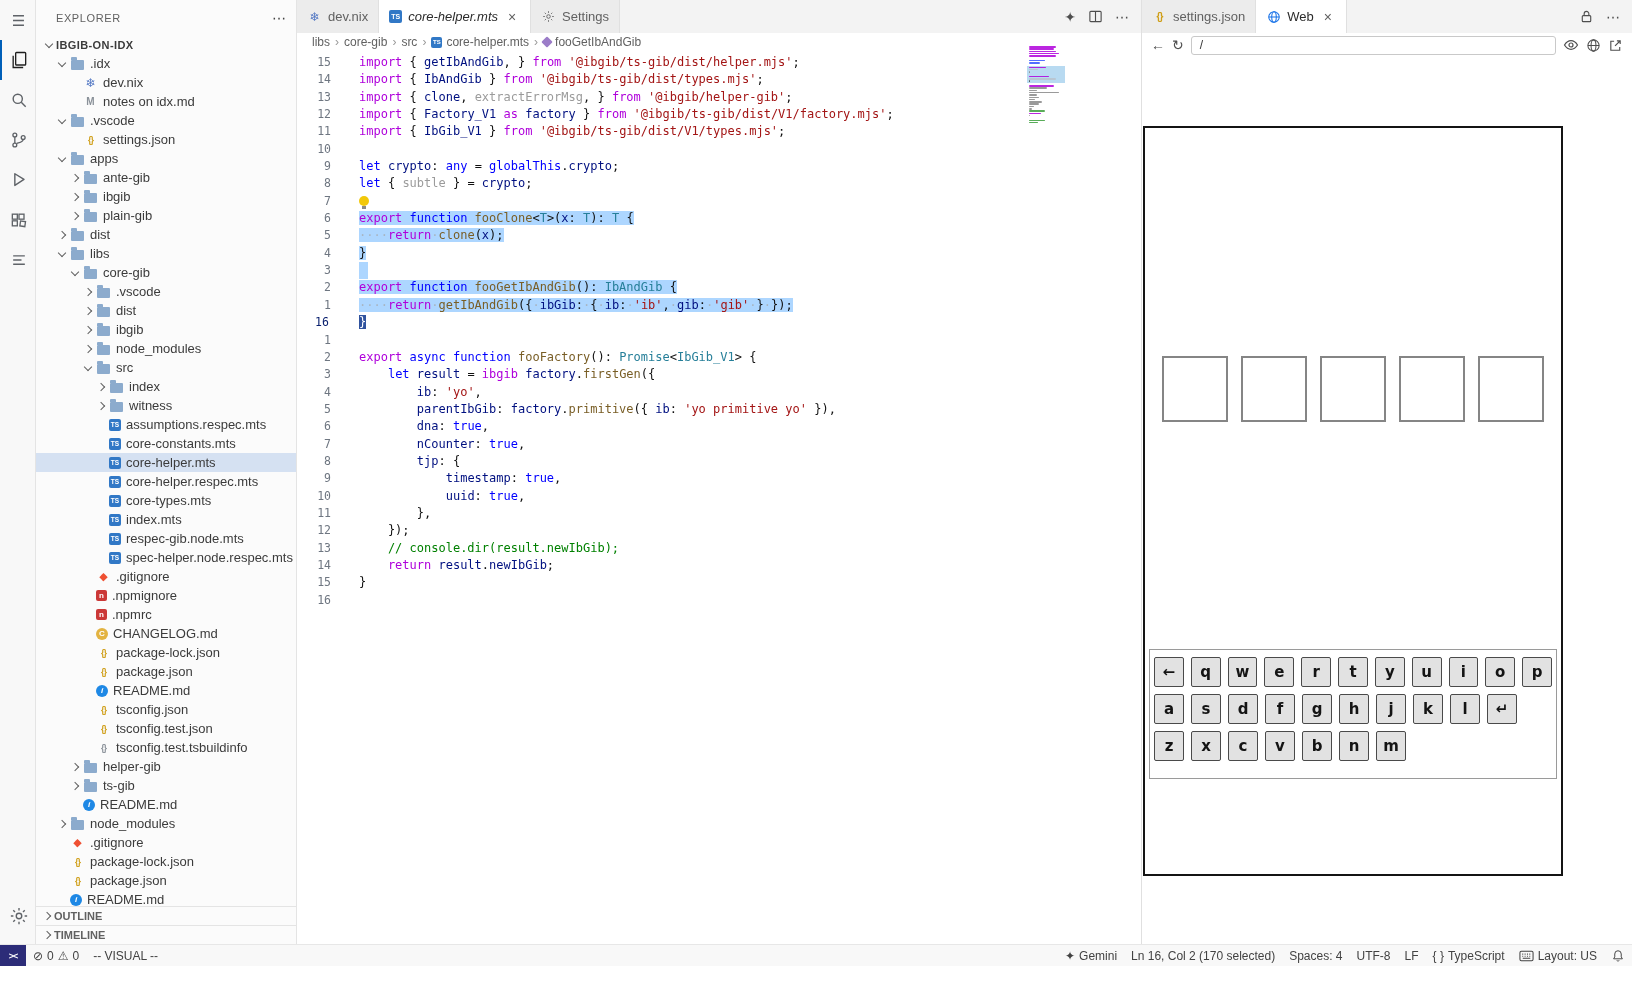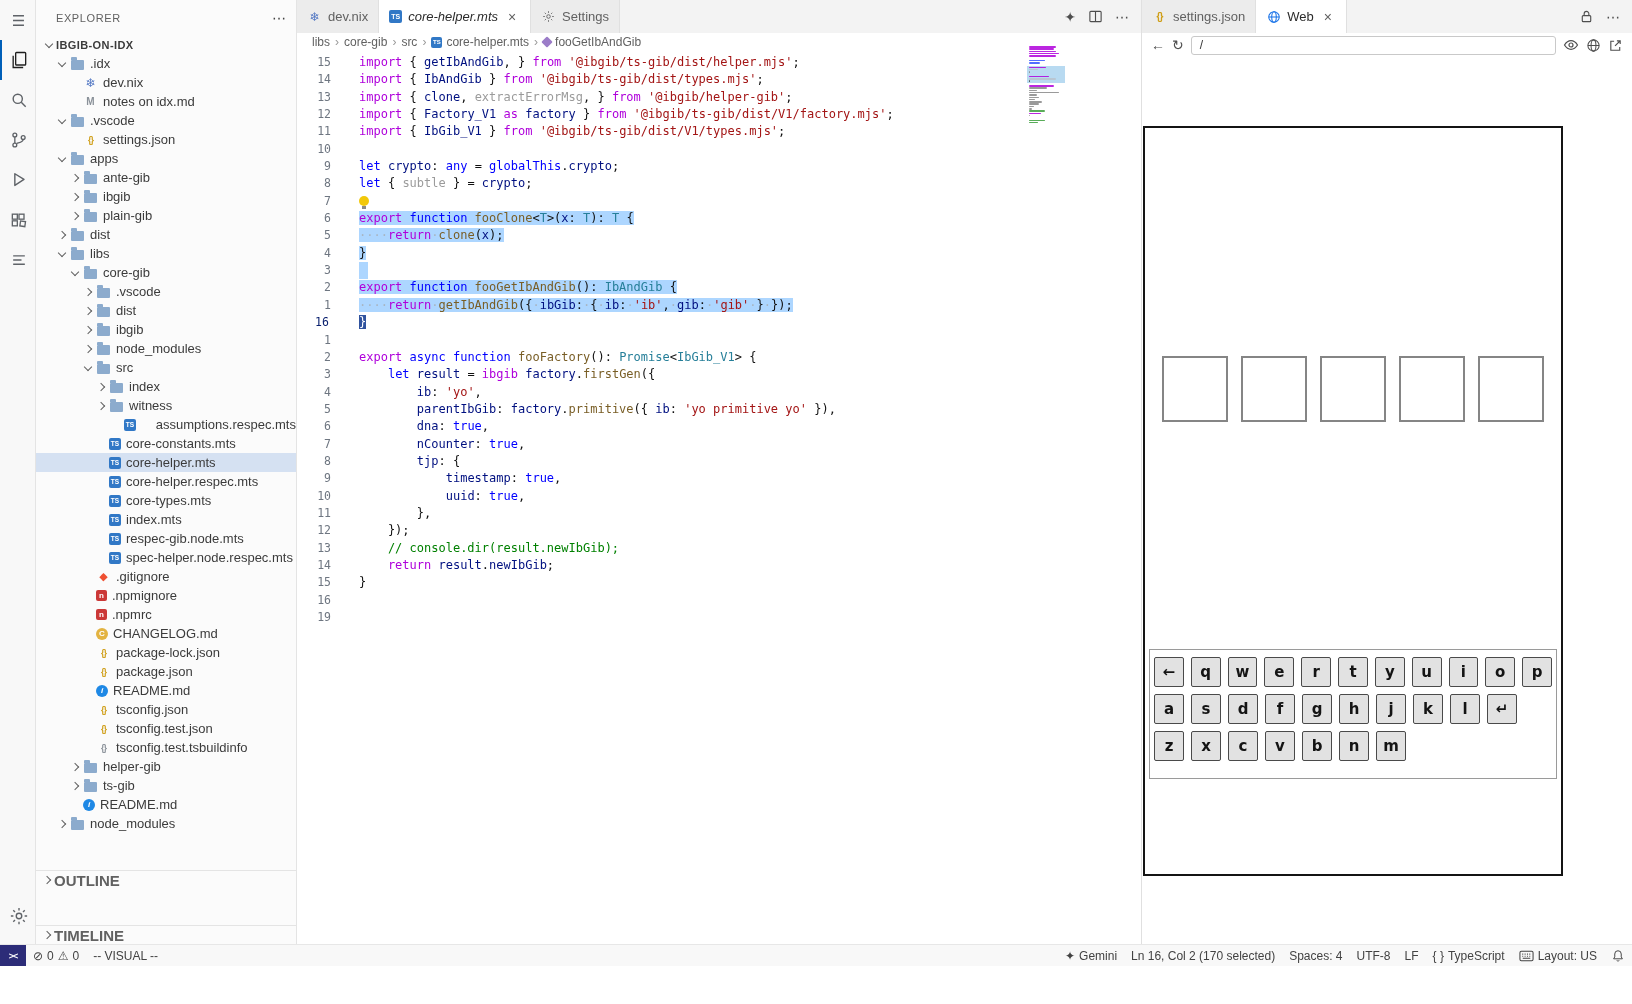--- a/index.html
+++ b/index.html
@@ -42,21 +42,21 @@
   .fic-ts { background: #3178c6; color: #fff; width: 12px; height: 12px; border-radius: 2px; font-size: 6.5px; font-weight: bold; }
   .fic-nix { color: #5277c3; font-size: 12px; }
   .fic-md { color: #8a9199; font-weight: bold; font-size: 10px; }
   .fic-json { color: #cf9e17; font-weight: bold; font-size: 9px; letter-spacing: -1px; }
   .fic-git { color: #ef5032; font-size: 11px; }
   .fic-npm { background: #cb3837; color: #fff; width: 11px; height: 11px; border-radius: 2px; font-size: 8px; font-weight: bold; }
   .fic-info { background: #1e88e5; color: #fff; width: 12px; height: 12px; border-radius: 50%; font-size: 8px; font-weight: bold; font-style: italic; }
   .fic-changelog { background: #e3b341; color: #fff; width: 12px; height: 12px; border-radius: 50%; font-size: 8px; font-weight: bold; }
   .fic-buildinfo { color: #8a9199; font-weight: bold; font-size: 9px; letter-spacing: -1px; }
   .sidebar-section { height: 19px; flex: none; border-top: 1px solid #e4e4e4; display: flex; align-items: center;
-    font-size: 15px; font-weight: bold; color: #616161; padding-left: 4px; cursor: pointer; margin-top: 36px; }
+    font-size: 11px; font-weight: bold; color: #616161; padding-left: 4px; cursor: pointer; }
 
   
   .tab-bar { height: 33px; flex: none; background: #f3f3f3; display: flex; align-items: stretch; overflow: hidden; }
   .tab { display: flex; align-items: center; gap: 6px; padding: 0 10px; background: #ececec;
     border-right: 1px solid #e0e0e0; font-size: 13px; color: #616161; cursor: pointer; white-space: nowrap; }
   .tab.active { background: #fff; color: #2b2b2b; }
   .tab .tab-close { font-size: 14px; width: 16px; text-align: center; border-radius: 3px; color: #616161; }
   .tab-label.italic { font-style: italic; }
   .tab-actions { margin-left: auto; display: flex; align-items: center; gap: 12px; padding: 0 12px; color: #4e4e4e; }
   .tab-actions .glyph { font-size: 14px; cursor: pointer; }
@@ -274,21 +274,21 @@
         <div class="tree-row" style="padding-left: 58px;">
           <span class="chev right"></span>
           <span class="fic fic-folder"></span>
           <span class="tree-label">index</span>
         </div>
         <div class="tree-row" style="padding-left: 58px;">
           <span class="chev right"></span>
           <span class="fic fic-folder"></span>
           <span class="tree-label">witness</span>
         </div>
-        <div class="tree-row" style="padding-left: 58px; justify-content: space-between;">
+        <div class="tree-row" style="padding-left: 58px;">
           <span class="chev none"></span>
           <span class="fic fic-ts">TS</span>
           <span class="tree-label">assumptions.respec.mts</span>
         </div>
         <div class="tree-row" style="padding-left: 58px;">
           <span class="chev none"></span>
           <span class="fic fic-ts">TS</span>
           <span class="tree-label">core-constants.mts</span>
         </div>
         <div class="tree-row selected" style="padding-left: 58px;">
@@ -503,21 +503,20 @@
           <div class="code-line"><span class="ln">7</span><span class="lc"><span><span class="tk-pun">        </span><span class="tk-var">nCounter</span><span class="tk-pun">: </span><span class="tk-kw2">true</span><span class="tk-pun">,</span></span></span></div>
           <div class="code-line"><span class="ln">8</span><span class="lc"><span><span class="tk-pun">        </span><span class="tk-var">tjp</span><span class="tk-pun">: {</span></span></span></div>
           <div class="code-line"><span class="ln">9</span><span class="lc"><span><span class="tk-pun">            </span><span class="tk-var">timestamp</span><span class="tk-pun">: </span><span class="tk-kw2">true</span><span class="tk-pun">,</span></span></span></div>
           <div class="code-line"><span class="ln">10</span><span class="lc"><span><span class="tk-pun">            </span><span class="tk-var">uuid</span><span class="tk-pun">: </span><span class="tk-kw2">true</span><span class="tk-pun">,</span></span></span></div>
           <div class="code-line"><span class="ln">11</span><span class="lc"><span><span class="tk-pun">        },</span></span></span></div>
           <div class="code-line"><span class="ln">12</span><span class="lc"><span><span class="tk-pun">    });</span></span></span></div>
           <div class="code-line"><span class="ln">13</span><span class="lc"><span><span class="tk-cmt">    // console.dir(result.newIbGib);</span></span></span></div>
           <div class="code-line"><span class="ln">14</span><span class="lc"><span><span class="tk-kw1">    return</span><span class="tk-var"> result</span><span class="tk-pun">.</span><span class="tk-var">newIbGib</span><span class="tk-pun">;</span></span></span></div>
           <div class="code-line"><span class="ln">15</span><span class="lc"><span><span class="tk-pun">}</span></span></span></div>
           <div class="code-line"><span class="ln">16</span><span class="lc"><span></span></span></div>
-          <div class="code-line"><span class="ln">19</span><span class="lc"><span></span></span></div>
         </div>
     </div>
     <div class="minimap">
       <div class="mm-sel"></div>
     <div class="mbar" style="width: 27.45px; background: rgb(175, 0, 219);"></div>
         <div class="mbar" style="width: 25.2px; background: rgb(175, 0, 219);"></div>
         <div class="mbar" style="width: 27px; background: rgb(175, 0, 219);"></div>
         <div class="mbar" style="width: 30px; background: rgb(175, 0, 219);"></div>
         <div class="mbar" style="width: 26.55px; background: rgb(175, 0, 219);"></div>
         <div class="mbar" style="width: 0px; background: transparent;"></div>

